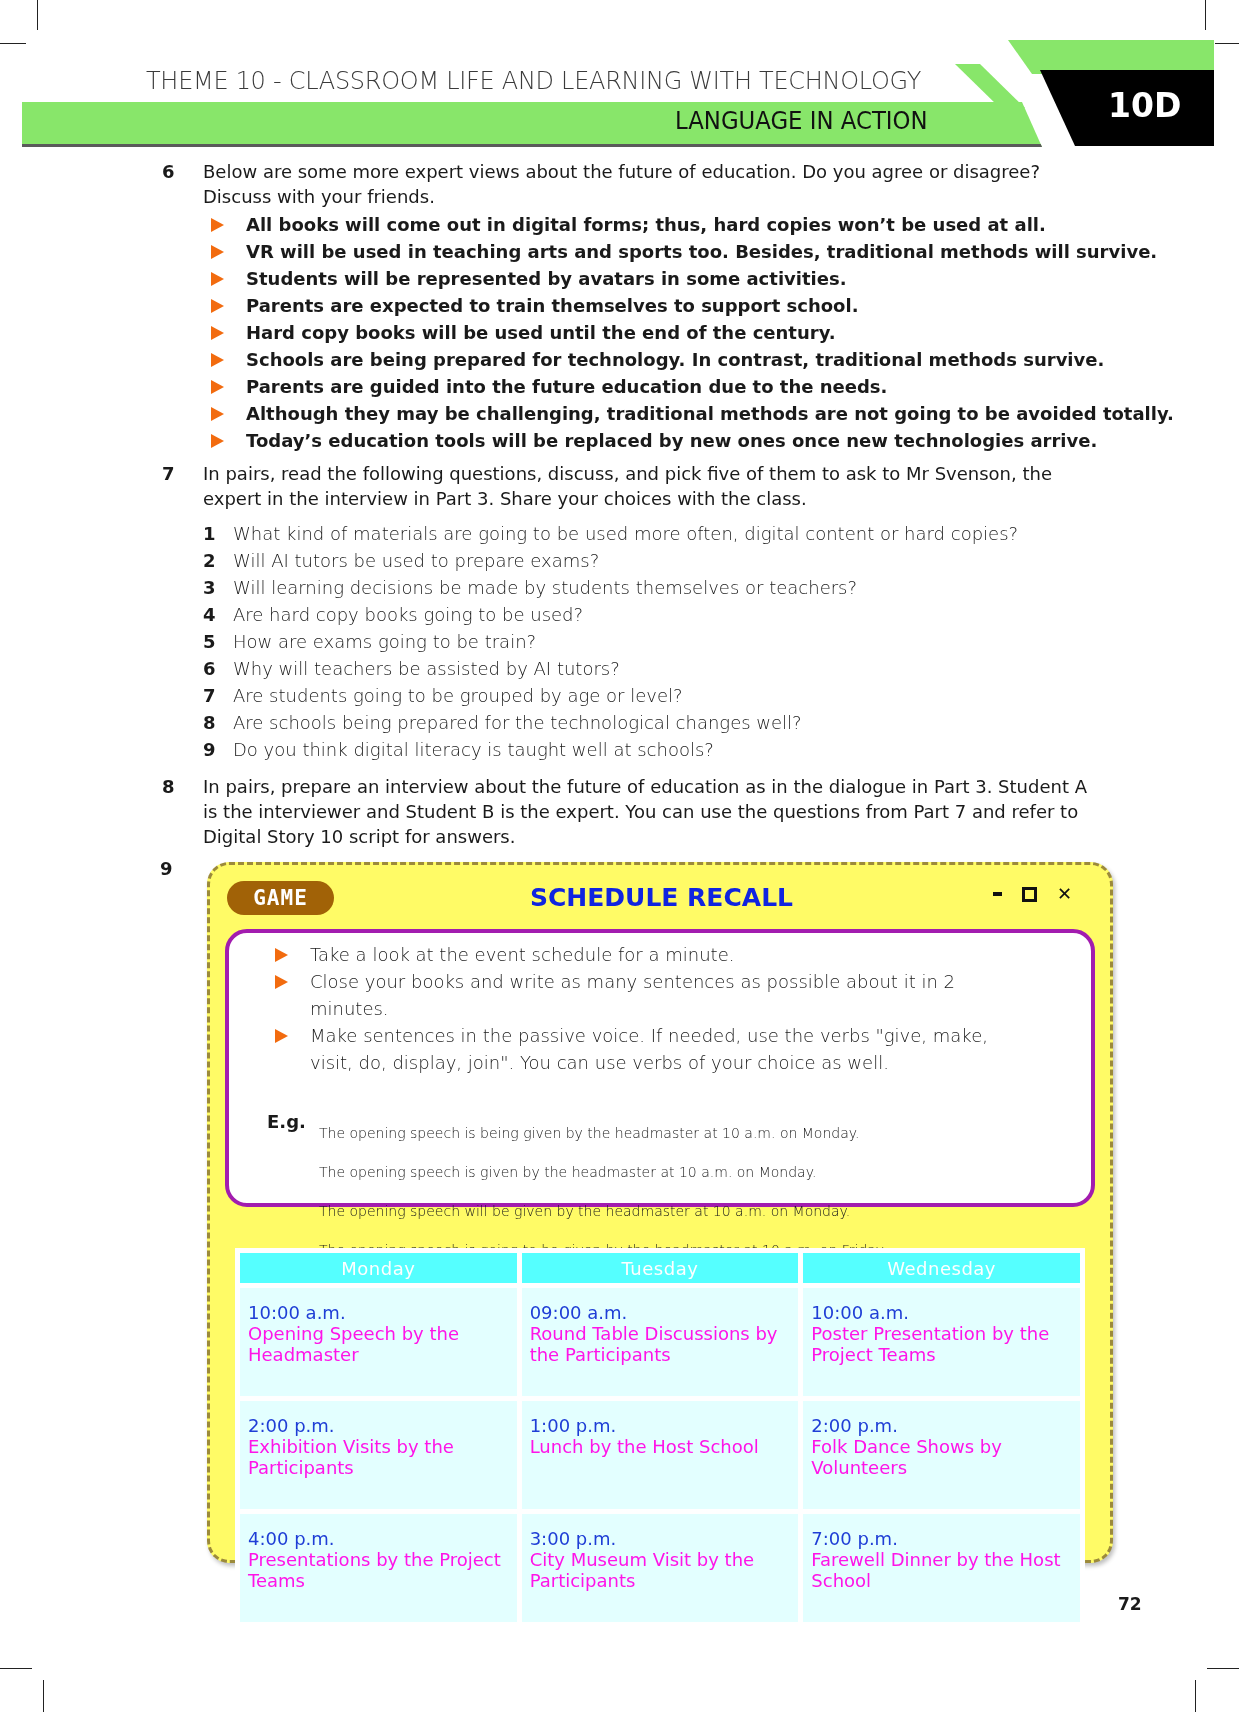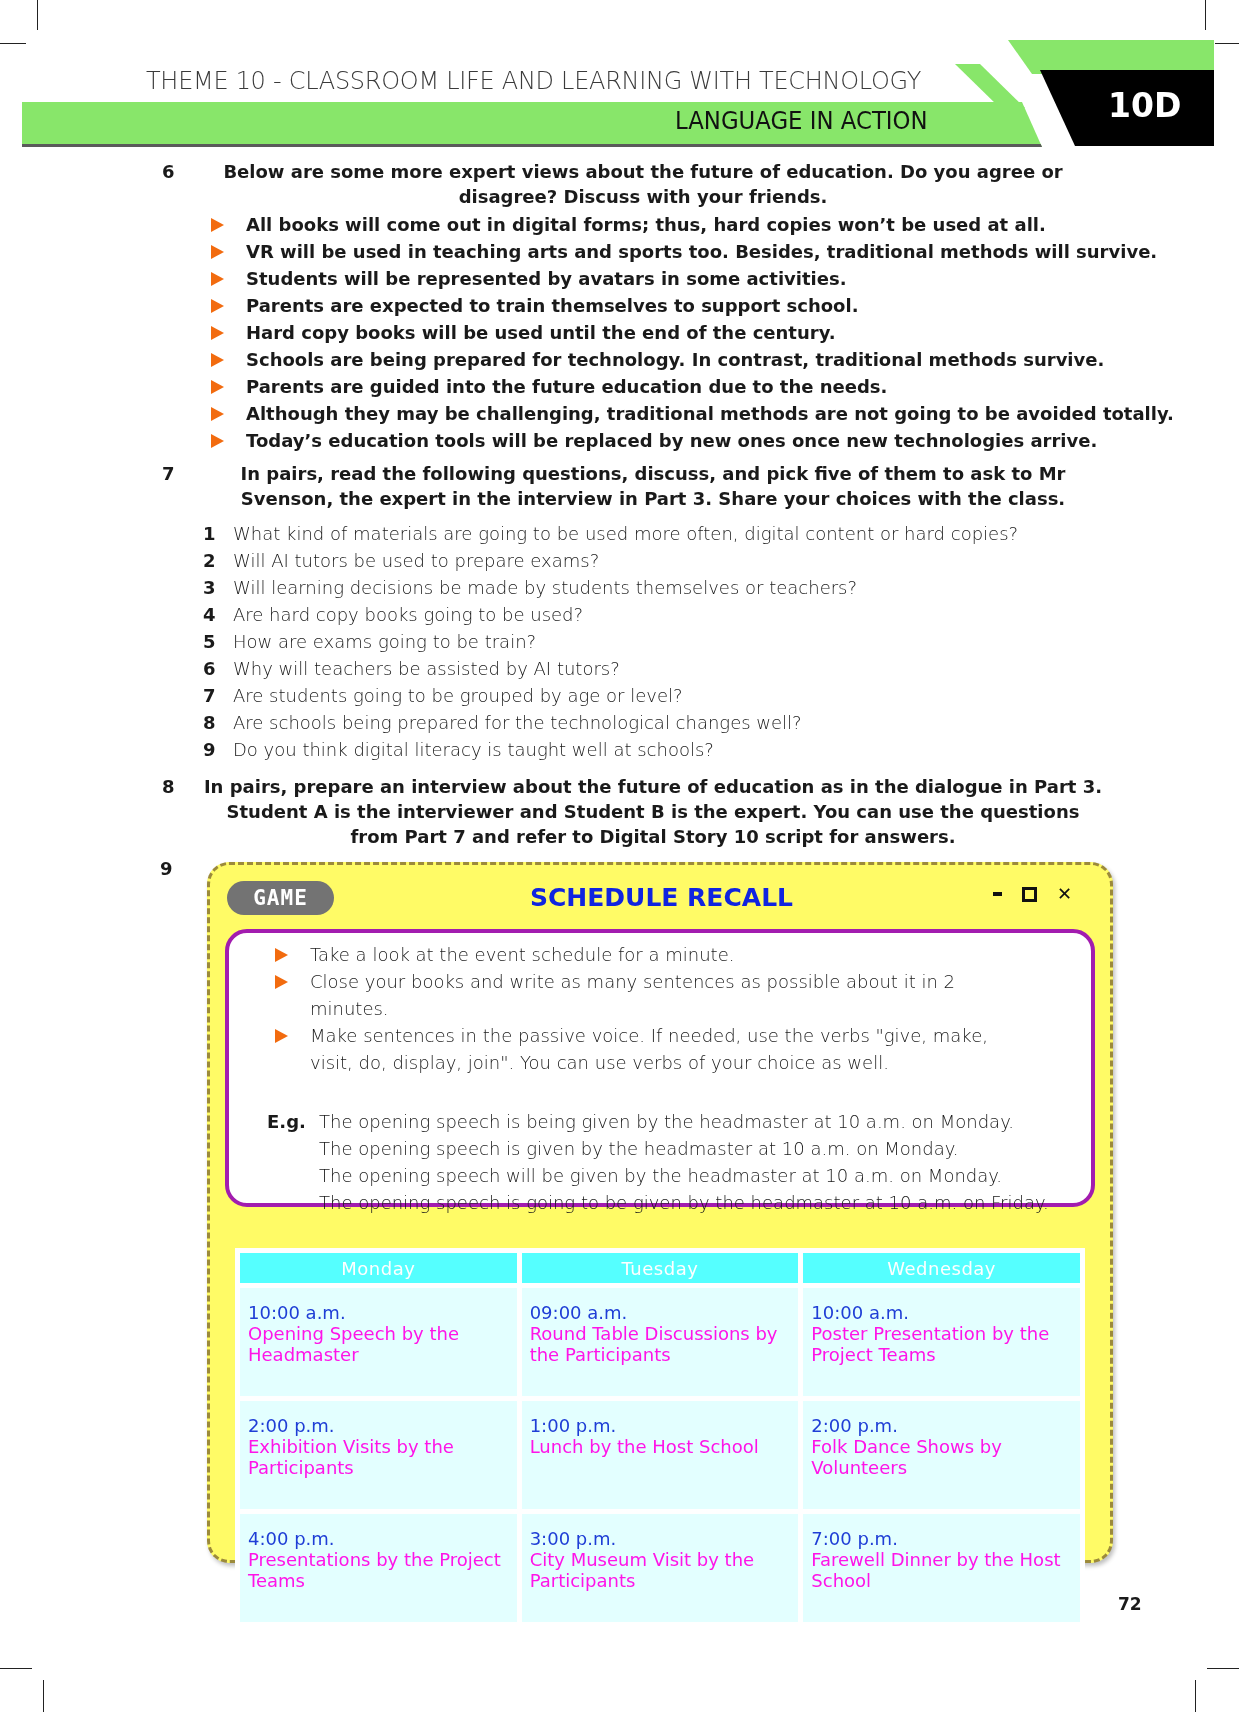--- a/index.html
+++ b/index.html
@@ -33,56 +33,56 @@
   }
   .badge-black {
     position: absolute; left: 1040px; top: 70px; width: 174px; height: 76px; background: #000;
     clip-path: polygon(0 0, 100% 0, 100% 100%, 35px 100%);
   }
   .badge-text {
     position: absolute; left: 1108px; top: 86px; color: #fff; font-weight: bold; font-size: 33px;
   }
   
   .q-num { position: absolute; font-weight: bold; font-size: 18px; }
-  .q-head { position: absolute; font-weight: bold; font-size: 18px; line-height: 25px; width: 880px; text-align: center; }
+  .q-head { position: absolute; font-weight: normal; font-size: 18px; line-height: 25px; width: 880px; }
   .bullets { position: absolute; left: 211px; margin: 0; padding: 0; list-style: none; }
   .bullets li { font-size: 18px; line-height: 27px; display: flex; align-items: center; white-space: nowrap; font-weight: 700; }
   .tri { width: 0; height: 0; border-top: 7px solid transparent; border-bottom: 7px solid transparent;
          border-left: 13px solid #f26b0f; margin-right: 22px; flex: none; }
   .qlist { position: absolute; left: 203px; margin: 0; padding: 0; list-style: none; }
   .qlist li { font-size: 18px; line-height: 27px; white-space: nowrap; display: flex; font-weight: 300; }
   .qlist .n { width: 30px; font-weight: bold; flex: none; }
   
   .game {
     position: absolute; left: 207px; top: 862px; width: 900px; height: 695px;
     background: #fffb66; border: 3px dashed #9c8a3a; border-radius: 22px;
     box-shadow: 2px 3px 4px rgba(0,0,0,0.25);
   }
   .game-pill {
-    position: absolute; left: 17px; top: 16px; width: 107px; height: 34px; background: #737373;
+    position: absolute; left: 17px; top: 16px; width: 107px; height: 34px; background: #a16207;
     border-radius: 18px; color: #fff; font-weight: bold; font-size: 21px; letter-spacing: 1px;
     display: flex; align-items: center; justify-content: center; font-family: "DejaVu Sans Mono", monospace;
   }
   .game-title {
     position: absolute; left: 320px; top: 18px; color: #1024e0; font-weight: bold; font-size: 25px;
   }
   .win-ctrls { position: absolute; right: 38px; top: 20px; display: flex; gap: 20px; align-items: center; }
   .wc-min { width: 9px; height: 4px; background: #111; }
   .wc-max { width: 9px; height: 9px; border: 3px solid #111; }
   .wc-close { font-weight: bold; font-size: 18px; line-height: 18px; color: #111; }
   .instr {
     position: absolute; left: 15px; top: 64px; width: 862px; height: 270px; background: #fff;
     border: 4px solid #a21caf; border-radius: 22px;
   }
   .instr ul { position: absolute; left: 46px; top: 8px; margin: 0; padding: 0; list-style: none; }
   .instr li { font-size: 18px; line-height: 27px; display: flex; font-weight: 300; }
   .instr .tri { margin-top: 7px; }
   .eg { position: absolute; left: 38px; top: 175px; display: flex; }
   .eg-label { font-weight: bold; font-size: 18px; width: 52px; line-height: 27px; }
-  .eg-lines div { font-size: 18px; line-height: 27px; white-space: nowrap; font-weight: 300; }
+  .eg-lines div { font-size: 14px; line-height: 27px; white-space: nowrap; font-weight: 300; margin-top: 12px; }
   .sched {
     position: absolute; left: 25px; top: 383px; width: 850px; border-collapse: separate;
     border-spacing: 5px; background: #fff;
   }
   .sched th { background: #55ffff; color: #fff; font-weight: normal; font-size: 18px; height: 28px; letter-spacing: 0.5px; }
   .sched td { background: #e3ffff; vertical-align: top; padding: 14px 8px; height: 80px; width: 33%; }
   .time { color: #1f3ed6; font-size: 18px; line-height: 21px; }
   .event { color: #ff14e8; font-size: 18px; line-height: 21px; }
   .page-num { position: absolute; left: 1118px; top: 1594px; font-weight: bold; font-size: 17px; }
 </style>

